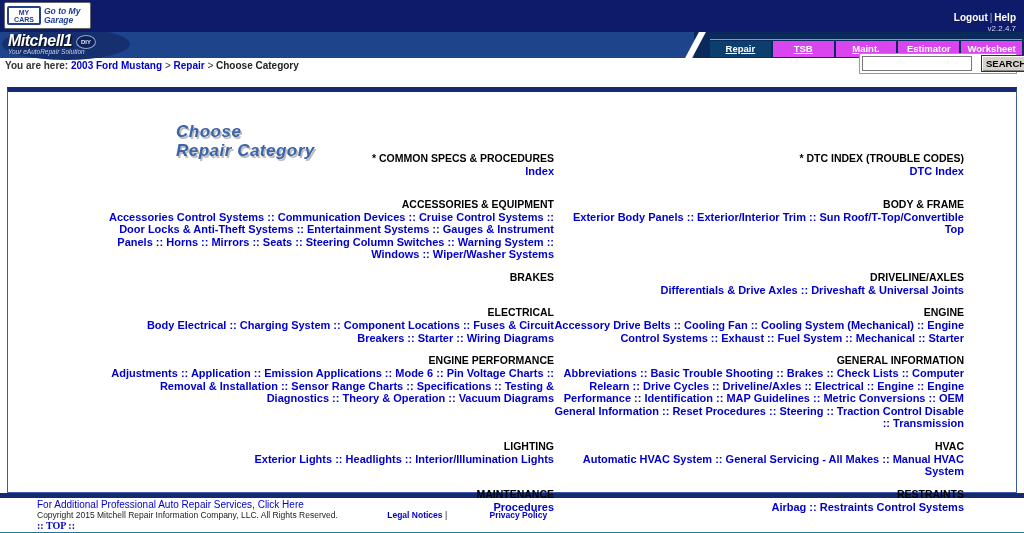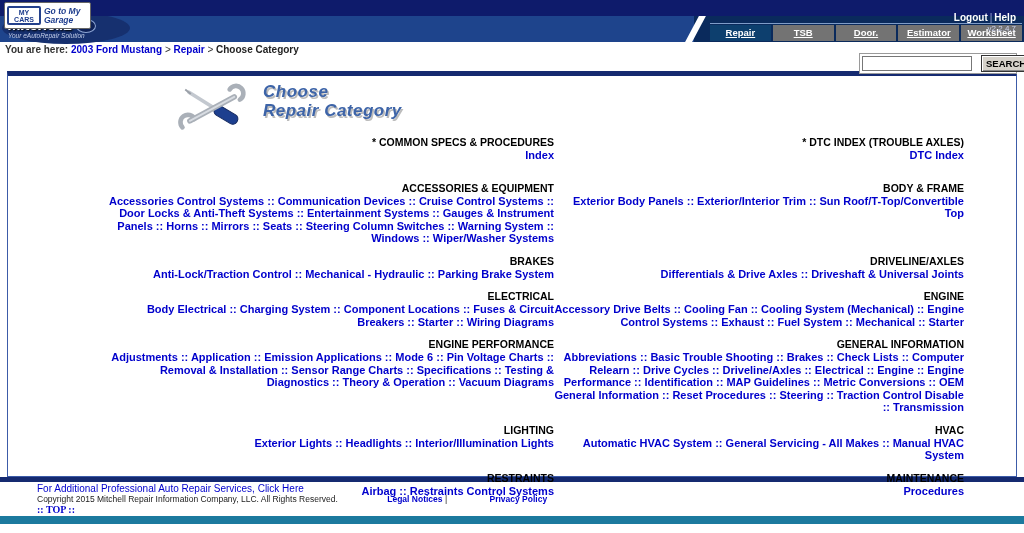--- a/index.html
+++ b/index.html
@@ -1,21 +1,21 @@
 <!DOCTYPE html>
 <html><head>
 <meta charset="utf-8">
 <style>
   * { margin:0; padding:0; box-sizing:border-box; }
   html,body { width:1024px; height:533px; overflow:hidden; background:#fff;
     font-family:"Liberation Sans", sans-serif; }
   a { color:#0000cc; cursor:pointer; }
 
   
-  .topbar { position:relative; height:16px; background:#0e1b6b; z-index:5; }
+  .topbar { position:relative; height:32px; background:#0e1b6b; z-index:5; }
   .garage-btn { position:absolute; left:4px; top:2px; height:27px; background:#fff;
     border:1px solid #666; border-radius:2px; display:flex; align-items:center;
     gap:3px; padding:1px 4px 1px 2px; cursor:pointer; }
   .plate { width:34px; height:19px; border:2px solid #24418c; border-radius:2px;
     background:#fff; display:flex; flex-direction:column; align-items:center; justify-content:center; }
   .plate-top { width:22px; height:2px; background:#24418c; margin-bottom:1px; }
   .plate-text { font-size:7px; font-weight:bold; color:#1c3b8c; }
   .garage-label { font-size:8.5px; font-weight:bold; font-style:italic;
     color:#1c3b8c; line-height:9px; width:42px; text-align:left; }
   .top-right { position:absolute; right:8px; top:12px; text-align:right;margin-left:48px; }
@@ -34,40 +34,40 @@
   .diy-badge { display:inline-block; font-size:6px; font-weight:bold; color:#dfe7f7;
     background:#0e2158; border:1px solid #8fa6d4; border-radius:50%;
     padding:3px 4px; margin-left:4px; vertical-align:2px; }
   .logo-tag { font-size:6.5px; font-style:italic; color:#c2cde8; margin-top:-2px; }
   .nav-area { position:absolute; right:0; top:0; width:330px; height:26px; background:#0a2a5c; }
   .nav-area::before { content:""; position:absolute; left:-2px; top:0; width:7px;
     height:26px; background:#fff; transform:skewX(-28deg); }
   .tabs { position:absolute; right:2px; bottom:1px; display:flex; gap:2px; width:312px;
     border-top:1px solid #7e9cc8; padding-top:1px; }
   .tab { flex:1; text-align:center; font-size:9.5px; font-weight:bold; color:#fff;
-    background:#737373; text-decoration:underline; padding:2px 0 3px; }
+    background:#d946ef; text-decoration:underline; padding:2px 0 3px; }
   .tab.active { background:#0d3f6e; }
 
   
   .crumb-row { height:13px; padding:2px 0 0 5px; font-size:10px; color:#333; }
   .crumb-row .label { font-weight:bold; color:#333; }
   .crumb-row a { font-weight:bold; }
   .crumb-current { font-weight:bold; color:#222; }
   .search-wrap { position:absolute; right:7px; top:53px; width:158px; height:21px;
     border:1px solid #9a9a9a; background:#fff; display:flex; align-items:center;
     gap:9px; padding:0 2px; z-index:6; }
   .search-input { width:110px; height:15px; border:1px solid #777; font-size:10px; padding:0 2px; }
   .search-btn { height:17px; font-size:9.5px; font-weight:bold; color:#000;
     background:#d6d2ca; border:1px solid #333;
     box-shadow:inset 1px 1px 0 #fff, inset -1px -1px 0 #888; padding:0 4px; cursor:pointer; }
 
   
   .content { position:relative; margin:16px 7px 0; height:406px; background:#fff;
     border:1px solid #3c5ba8; border-top:5px solid #152a70; }
-  .title-row { display:flex; align-items:flex-start; margin:6px 0 0 168px; gap:13px; height:52px; }
+  .title-row { display:flex; align-items:flex-start; margin:6px 0 0 168px; gap:24px; height:52px;flex-direction:column; }
   .page-title { font-size:17px; line-height:19px; font-weight:bold; font-style:italic;
     color:#3d64a8; text-shadow:1.5px 1.5px 0 #bcbcbc; letter-spacing:.5px; }
   .cat-grid { margin:2px 0 0 100px;text-align:right; }
   .cat-row { display:grid; grid-template-columns:446px 410px; margin-bottom:10px; }
   .cat-heading { font-size:10.5px; font-weight:bold; color:#000; margin-bottom:1px; }
   .cat-links { font-size:11px; line-height:12.5px; font-weight:bold; }
   .cat-links a { color:#0000cc; }
   .cat-links .sep { color:#0000cc; }
 
   
@@ -102,21 +102,21 @@
 <div class="logobar">
   <div class="logo-wrap">
     <div class="logo-ellipse"></div>
     <span class="logo-main">Mitchell1</span><span class="diy-badge">DIY</span>
     <div class="logo-tag">Your eAutoRepair Solution</div>
   </div>
   <div class="nav-area">
     <div class="tabs">
       <a class="tab active">Repair</a>
       <a class="tab">TSB</a>
-      <a class="tab">Door.</a>
+      <a class="tab">Maint.</a>
       <a class="tab">Estimator</a>
       <a class="tab">Worksheet</a>
     </div>
   </div>
 </div>
 
 <div class="crumb-row">
   <span class="label">You are here:</span>
   <a>2003 Ford Mustang</a>
   <span>&gt;</span>
@@ -153,40 +153,39 @@
     </div>
   </div>
 
   <div class="cat-grid" id="cat-grid">
       <div class="cat-row">
         <div class="cat-cell">
           <div class="cat-heading">* COMMON SPECS &amp; PROCEDURES</div>
           <div class="cat-links"><a>Index</a></div>
         </div>
         <div class="cat-cell">
-          <div class="cat-heading">* DTC INDEX (TROUBLE AXLES)</div>
+          <div class="cat-heading">* DTC INDEX (TROUBLE CODES)</div>
           <div class="cat-links"><a>DTC Index</a></div>
         </div>
       </div>
       <div class="cat-row">
       </div>
       <div class="cat-row">
         <div class="cat-cell">
           <div class="cat-heading">ACCESSORIES &amp; EQUIPMENT</div>
           <div class="cat-links"><a>Accessories Control Systems</a><span class="sep"> :: </span><a>Communication Devices</a><span class="sep"> :: </span><a>Cruise Control Systems</a><span class="sep"> :: </span><a>Door Locks &amp; Anti-Theft Systems</a><span class="sep"> :: </span><a>Entertainment Systems</a><span class="sep"> :: </span><a>Gauges &amp; Instrument Panels</a><span class="sep"> :: </span><a>Horns</a><span class="sep"> :: </span><a>Mirrors</a><span class="sep"> :: </span><a>Seats</a><span class="sep"> :: </span><a>Steering Column Switches</a><span class="sep"> :: </span><a>Warning System</a><span class="sep"> :: </span><a>Windows</a><span class="sep"> :: </span><a>Wiper/Washer Systems</a></div>
         </div>
         <div class="cat-cell">
           <div class="cat-heading">BODY &amp; FRAME</div>
           <div class="cat-links"><a>Exterior Body Panels</a><span class="sep"> :: </span><a>Exterior/Interior Trim</a><span class="sep"> :: </span><a>Sun Roof/T-Top/Convertible Top</a></div>
         </div>
       </div>
       <div class="cat-row">
         <div class="cat-cell">
           <div class="cat-heading">BRAKES</div>
-          <div class="cat-links"><a>Anti-Lock/Traction Control</a><span class="sep"> :: </span><a>Mechanical - Hydraulic</a><span class="sep"> :: </span><a>Parking Brake System</a></div>
         </div>
         <div class="cat-cell">
           <div class="cat-heading">DRIVELINE/AXLES</div>
           <div class="cat-links"><a>Differentials &amp; Drive Axles</a><span class="sep"> :: </span><a>Driveshaft &amp; Universal Joints</a></div>
         </div>
       </div>
       <div class="cat-row">
         <div class="cat-cell">
           <div class="cat-heading">ELECTRICAL</div>
           <div class="cat-links"><a>Body Electrical</a><span class="sep"> :: </span><a>Charging System</a><span class="sep"> :: </span><a>Component Locations</a><span class="sep"> :: </span><a>Fuses &amp; Circuit Breakers</a><span class="sep"> :: </span><a>Starter</a><span class="sep"> :: </span><a>Wiring Diagrams</a></div>
@@ -211,26 +210,26 @@
           <div class="cat-heading">LIGHTING</div>
           <div class="cat-links"><a>Exterior Lights</a><span class="sep"> :: </span><a>Headlights</a><span class="sep"> :: </span><a>Interior/Illumination Lights</a></div>
         </div>
         <div class="cat-cell">
           <div class="cat-heading">HVAC</div>
           <div class="cat-links"><a>Automatic HVAC System</a><span class="sep"> :: </span><a>General Servicing - All Makes</a><span class="sep"> :: </span><a>Manual HVAC System</a></div>
         </div>
       </div>
       <div class="cat-row">
         <div class="cat-cell">
+          <div class="cat-heading">MAINTENANCE</div>
+          <div class="cat-links"><a>Procedures</a></div>
+        </div>
+        <div class="cat-cell">
           <div class="cat-heading">RESTRAINTS</div>
           <div class="cat-links"><a>Airbag</a><span class="sep"> :: </span><a>Restraints Control Systems</a></div>
-        </div>
-        <div class="cat-cell">
-          <div class="cat-heading">MAINTENANCE</div>
-          <div class="cat-links"><a>Procedures</a></div>
         </div>
       </div>
     </div>
 </div>
 
 <div class="footer-navy"></div>
 <div class="footer">
   <div class="footer-link-line">
     <a>For Additional Professional Auto Repair Services, Click Here</a>
   </div>

